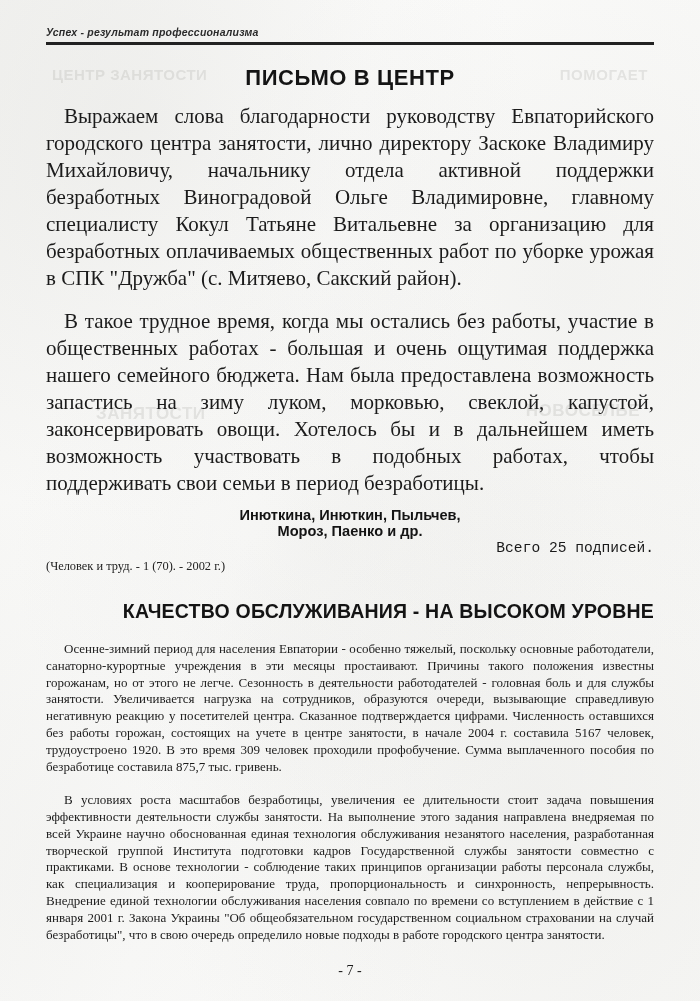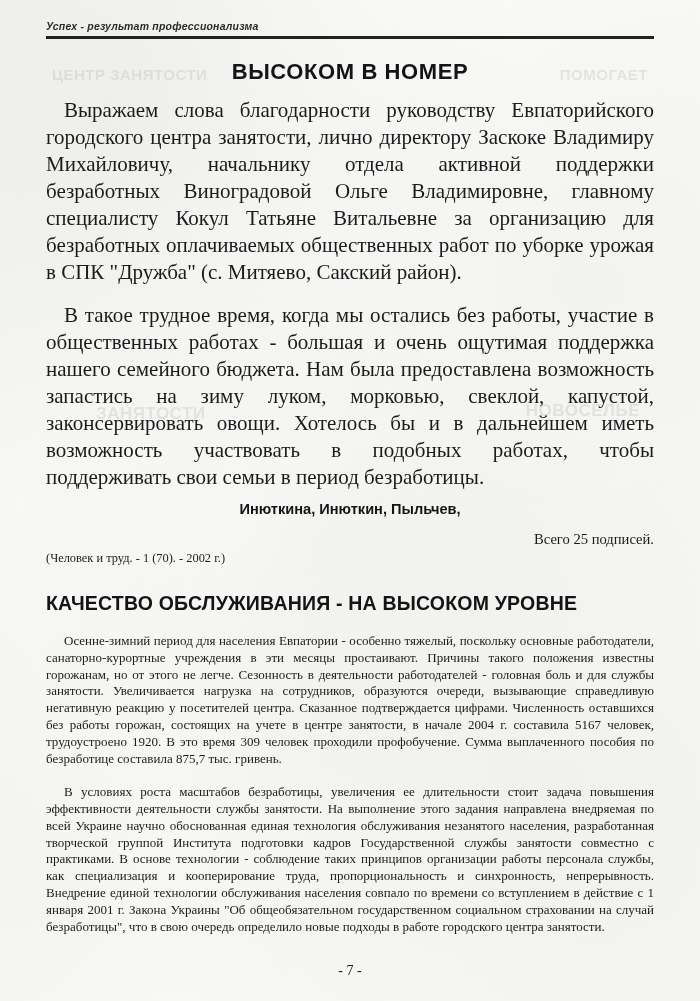--- a/index.html
+++ b/index.html
@@ -34,21 +34,21 @@
       radial-gradient(circle at 82% 28%, rgba(205,205,200,0.16) 0, rgba(205,205,200,0) 42%),
       radial-gradient(circle at 45% 55%, rgba(198,198,193,0.14) 0, rgba(198,198,193,0) 45%),
       radial-gradient(circle at 75% 80%, rgba(203,203,198,0.18) 0, rgba(203,203,198,0) 40%),
       radial-gradient(circle at 10% 88%, rgba(206,206,201,0.15) 0, rgba(206,206,201,0) 36%);
     pointer-events: none;
   }
   .page > * { position: relative; z-index: 2; }
 
   
   .runhead {
-    padding-top: 20px;
+    padding-top: 26px;
     font-family: "Liberation Sans", sans-serif;
     font-size: 10.5px;
     font-weight: 700;
     font-style: italic;
     color: #2b2b2b;
     letter-spacing: 0.2px;
   }
   .rule-double {
     margin-top: 4px;
     border-top: 2.2px solid #222;
@@ -64,21 +64,21 @@
     font-weight: 700;
     text-align: center;
     letter-spacing: 0.6px;
     margin: 20px 0 12px 0;
     color: #141414;
   }
   h2.article-title-2 {
     font-family: "Liberation Sans", sans-serif;
     font-size: 19.5px;
     font-weight: 700;
-    text-align: left;
+    text-align: right;
     letter-spacing: 0.2px;
     margin: 26px 0 18px 0;
     color: #141414;
   }
 
   
   p.body {
     font-family: "Liberation Serif", serif;
     font-size: 21px;
     line-height: 1.285;
@@ -94,24 +94,24 @@
   .signature {
     font-family: "Liberation Sans", sans-serif;
     font-size: 14.6px;
     font-weight: 700;
     text-align: center;
     margin-top: 10px;
     color: #141414;
   }
   .signature .line2 { display: block; }
   .count {
-    font-family: Liberation Serif, serif;
+    font-family: Liberation Mono, monospace;
     font-size: 14.6px;
     text-align: right;
-    margin-top: 14px;
+    margin-top: 1px;
   }
   .source {
     font-family: "Liberation Serif", serif;
     font-size: 12.4px;
     text-align: left;
     margin-top: 3px;
     color: #222;
   }
 
   .section-2 p.body { font-size: 13px; line-height: 1.30; }
@@ -150,26 +150,27 @@
 
   <div class="ghost ghost-a">ЦЕНТР ЗАНЯТОСТИ</div>
   <div class="ghost ghost-b">ПОМОГАЕТ</div>
   <div class="ghost ghost-c">ЗАНЯТОСТИ</div>
   <div class="ghost ghost-d">НОВОСЕЛЬЕ</div>
 
   <div class="runhead">Успех - результат профессионализма</div>
   <div class="rule-double"></div>
 
   <section>
-    <h1 class="article-title">ВЫСОКОМ В НОМЕР</h1>
+    <h1 class="article-title">ПИСЬМО В ЦЕНТР</h1>
     <p class="body indent">Выражаем слова благодарности руководству Евпаторийского городского центра занятости, лично директору Заскоке Владимиру Михайловичу, начальнику отдела активной поддержки безработных Виноградовой Ольге Владимировне, главному специалисту Кокул Татьяне Витальевне за организацию для безработных оплачиваемых общественных работ по уборке урожая в СПК "Дружба" (с. Митяево, Сакский район).</p>
     <p class="body indent">В такое трудное время, когда мы остались без работы, участие в общественных работах - большая и очень ощутимая поддержка нашего семейного бюджета. Нам была предоставлена возможность запастись на зиму луком, морковью, свеклой, капустой, законсервировать овощи. Хотелось бы и в дальнейшем иметь возможность участвовать в подобных работах, чтобы поддерживать свои семьи в период безработицы.</p>
 
     <div class="signature">
       <span>Инюткина, Инюткин, Пыльчев,</span>
+      <span class="line2">Мороз, Паенко и др.</span>
     </div>
     <div class="count">Всего 25 подписей.</div>
     <div class="source">(Человек и труд. - 1 (70). - 2002 г.)</div>
   </section>
 
   <section class="section-2">
     <h2 class="article-title-2">КАЧЕСТВО ОБСЛУЖИВАНИЯ - НА ВЫСОКОМ УРОВНЕ</h2>
     <p class="body indent">Осенне-зимний период для населения Евпатории - особенно тяжелый, поскольку основные работодатели, санаторно-курортные учреждения в эти месяцы простаивают. Причины такого положения известны горожанам, но от этого не легче. Сезонность в деятельности работодателей - головная боль и для службы занятости. Увеличивается нагрузка на сотрудников, образуются очереди, вызывающие справедливую негативную реакцию у посетителей центра. Сказанное подтверждается цифрами. Численность оставшихся без работы горожан, состоящих на учете в центре занятости, в начале 2004 г. составила 5167 человек, трудоустроено 1920. В это время 309 человек проходили профобучение. Сумма выплаченного пособия по безработице составила 875,7 тыс. гривень.</p>
     <p class="body indent">В условиях роста масштабов безработицы, увеличения ее длительности стоит задача повышения эффективности деятельности службы занятости. На выполнение этого задания направлена внедряемая по всей Украине научно обоснованная единая технология обслуживания незанятого населения, разработанная творческой группой Института подготовки кадров Государственной службы занятости совместно с практиками. В основе технологии - соблюдение таких принципов организации работы персонала службы, как специализация и кооперирование труда, пропорциональность и синхронность, непрерывность. Внедрение единой технологии обслуживания населения совпало по времени со вступлением в действие с 1 января 2001 г. Закона Украины "Об общеобязательном государственном социальном страховании на случай безработицы", что в свою очередь определило новые подходы в работе городского центра занятости.</p>
   </section>

